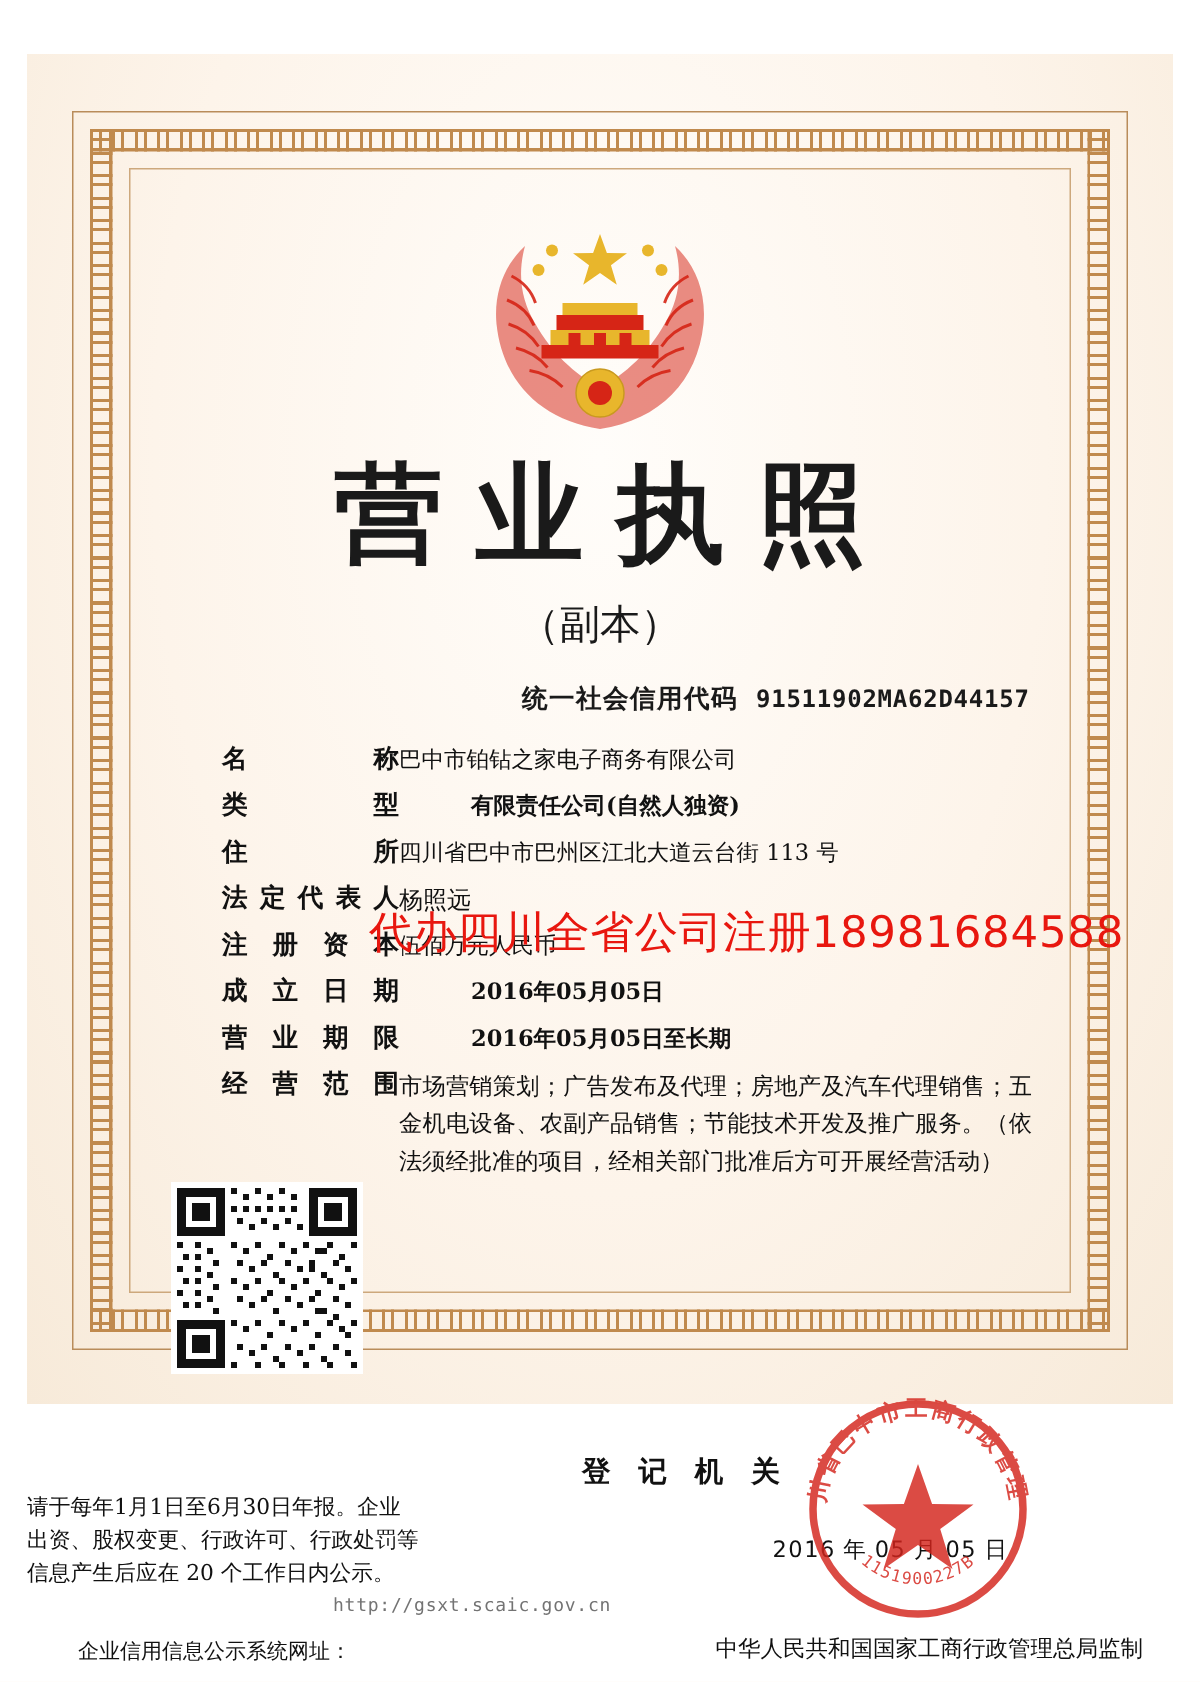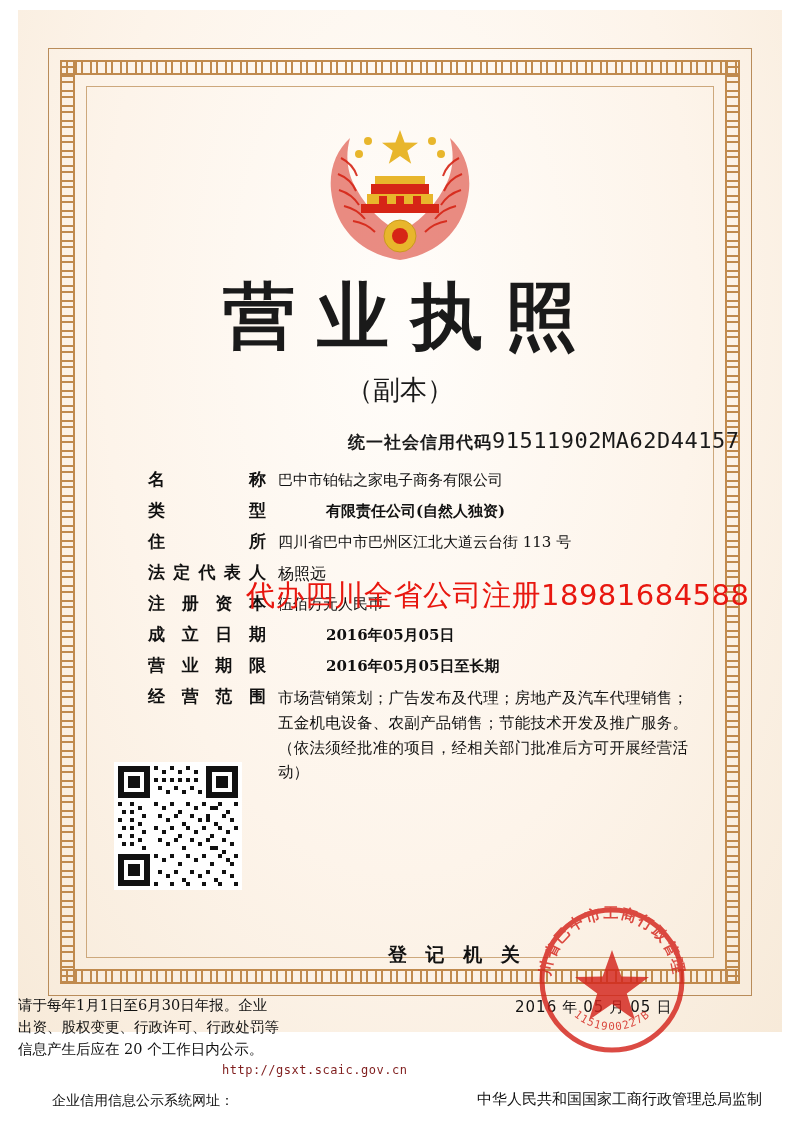--- a/index.html
+++ b/index.html
@@ -12,23 +12,23 @@
     height: 1121px;
     position: relative;
     font-family: "Liberation Sans", sans-serif;
     overflow: hidden;
   }
 
   
   #certificate {
     position: absolute;
     left: 18px;
-    top: 10px;
+    top: 36px;
     width: 764px;
-    height: 1022px;
+    height: 900px;
     background: #fdf6ef;
     background-image:
       radial-gradient(ellipse at 50% 30%, #fffdfa 0%, #fdf4ea 55%, #f7ead9 100%);
     box-sizing: border-box;
   }
 
   
   #outer-rule {
     position: absolute;
     left: 30px;
@@ -125,23 +125,24 @@
     left: 330px;
     top: 418px;
     font-size: 17px;
     font-weight: bold;
     color: #1a1a1a;
     font-family: "DejaVu Serif", "Liberation Serif", serif;
     letter-spacing: 1px;
   }
   #credit-line .code {
     font-family: "DejaVu Sans Mono", "Liberation Mono", monospace;
-    font-weight: normal;
+    font-weight: bold;
     letter-spacing: 0.5px;
-    font-size: 22px;
+    margin-left: 12px;
+    font-size: 16px;
   }
 
   
   #fields {
     position: absolute;
     left: 130px;
     top: 458px;
     width: 540px;
   }
   .field-row {
@@ -162,21 +163,20 @@
     letter-spacing: 0;
   }
   .field-label span { display: inline-block; }
   .field-value {
     flex: 1;
     font-family: "DejaVu Serif", "Liberation Serif", serif;
     font-size: 15px;
     color: #111;
     line-height: 1.55;
     padding-top: 1px;
-    margin-left: 12px;
   }
   .field-value.bold { font-weight: bold; padding-left: 48px; }
   .field-value.scope {
     font-size: 15.5px;
     line-height: 1.6;
     text-align: justify;
   }
   .field-row.legal .field-value {
     font-family: "DejaVu Serif", "Liberation Serif", serif;
     font-size: 16px;
@@ -248,21 +248,21 @@
     font-size: 14.5px;
     line-height: 1.5;
     color: #111;
   }
   #url-line {
     position: absolute;
     left: 222px;
     top: 1063px;
     font-family: "DejaVu Sans Mono", "Liberation Mono", monospace;
     font-size: 12px;
-    color: #7f1d1d;
+    color: #737373;
     letter-spacing: 0.5px;
   }
   #footer-left {
     position: absolute;
     left: 52px;
     top: 1092px;
     font-family: "DejaVu Serif", "Liberation Serif", serif;
     font-size: 14px;
     color: #111;
   }

